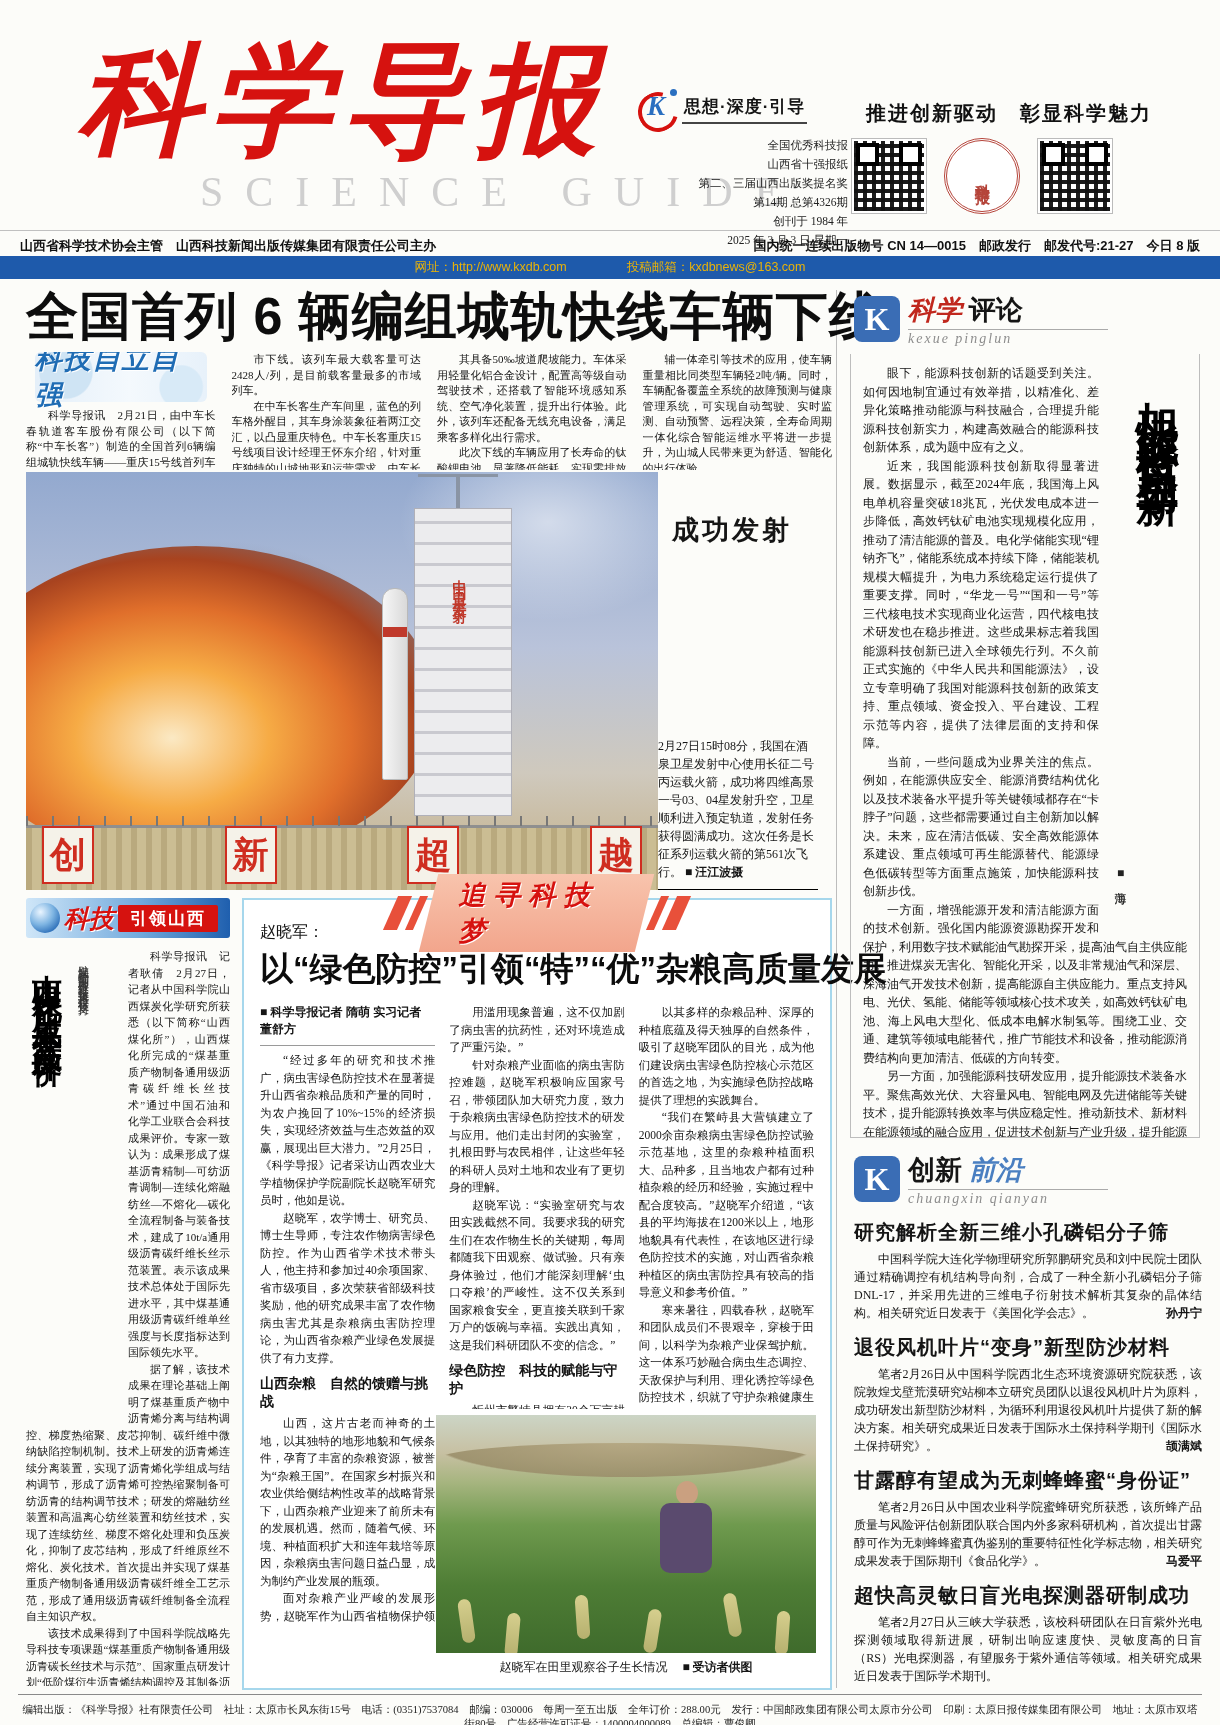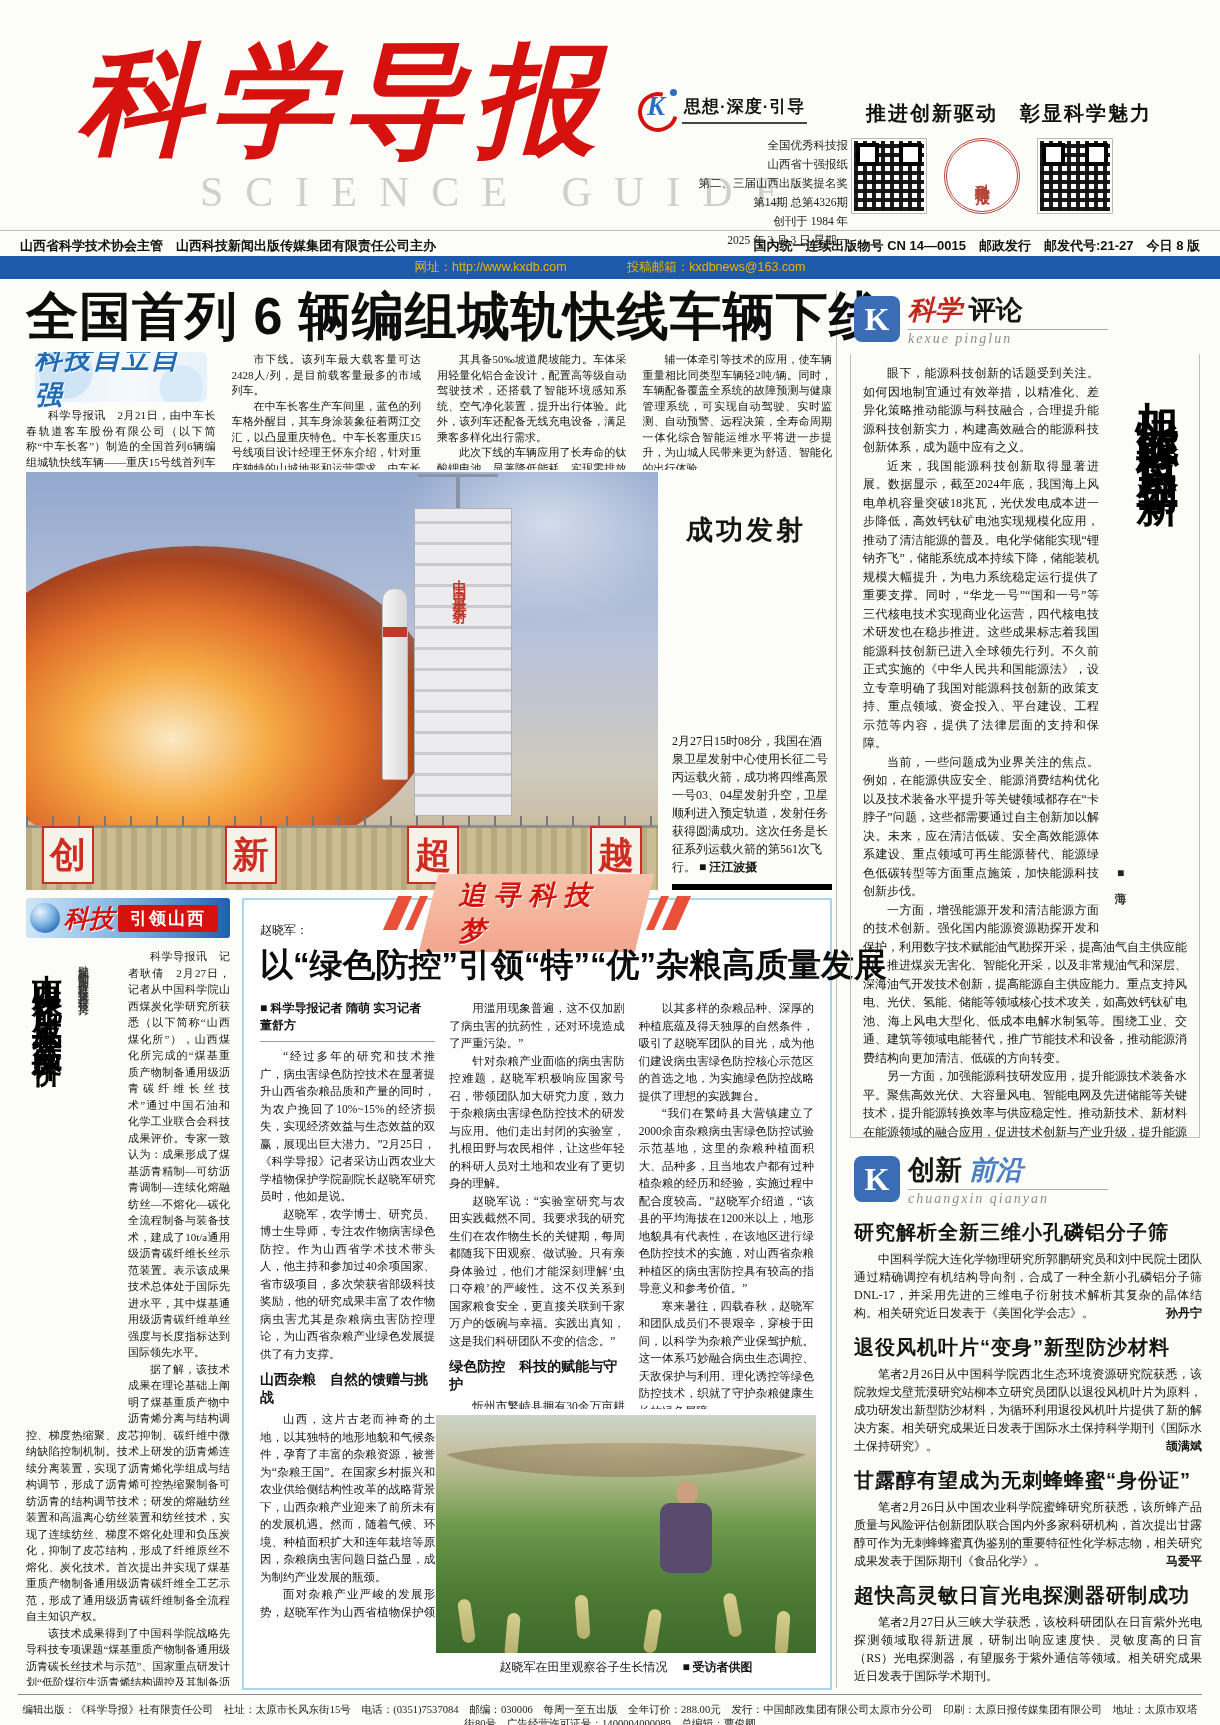--- a/index.html
+++ b/index.html
@@ -74,21 +74,21 @@
   .rocket{position:absolute;left:356px;top:116px;width:24px;height:190px;border-radius:12px 12px 2px 2px;
       background:linear-gradient(90deg,#f6f6f6,#d9d9d9);border:1px solid #b9b9b9;}
   .rocket::before{content:"";position:absolute;left:0;top:38px;width:100%;height:10px;background:#c0392b;}
   .fence{position:absolute;bottom:0;left:0;width:100%;height:62px;border-top:3px solid #8f8f8f;
       background:repeating-linear-gradient(90deg,#b9a97e 0 6px,#cbbd93 6px 15px);}
   .fence::before{content:"";position:absolute;top:-12px;left:0;width:100%;height:10px;
       background:repeating-linear-gradient(90deg,#777 0 2px,rgba(0,0,0,0) 2px 26px);}
   .banners{position:absolute;bottom:6px;left:16px;right:16px;display:flex;justify-content:space-between;}
   .banner-char{width:48px;height:54px;background:#f5f2e9;border:2px solid #cf2d20;color:#cf2d20;
       font:bold 36px "Liberation Sans",sans-serif;display:flex;align-items:center;justify-content:center;}
-  .photo-side{width:160px;margin-left:14px;display:flex;flex-direction:column;border-bottom:6px solid #000000;gap:21px;}
+  .photo-side{width:160px;margin-left:0;display:flex;flex-direction:column;border-bottom:1px solid #000000;gap:21px;}
   .photo-title{font:bold 27px "Liberation Sans",sans-serif;letter-spacing:3px;margin:40px 0 0 14px;}
   .photo-caption{margin-top:auto;font-size:12px;line-height:18px;padding-bottom:8px;}
   .photo-credit{font-weight:bold;}
 
   
   .left-story{position:absolute;left:26px;top:898px;width:204px;height:790px;overflow:hidden;}
   .badge-lead{height:40px;display:flex;align-items:center;gap:4px;padding:0 4px;
       background:linear-gradient(90deg,#cfe6f8,#74abdd 55%,#1f5fae);border-radius:3px;}
   .globe{width:30px;height:30px;border-radius:50%;flex:none;
       background:radial-gradient(circle at 35% 30%,#eaf5ff,#7db4e2 45%,#2a6db8 80%);}
@@ -103,21 +103,21 @@
   
   .mid-box{position:absolute;left:242px;top:898px;width:590px;height:792px;border:2px solid #a6d7ec;
       background:#fff;box-sizing:border-box;}
   .banner-pursue{position:absolute;left:50%;top:-26px;transform:translateX(-50%);display:flex;align-items:center;gap:8px;}
   .stripe{width:16px;height:34px;background:#e8503a;transform:skewX(-24deg);}
   .stripe.s2{width:9px;}
   .banner-main{background:linear-gradient(180deg,#f8c4ad,#f2a58c);transform:skewX(-14deg);padding:3px 30px;}
   .banner-main span{display:inline-block;transform:skewX(14deg);font:bold italic 27px "Liberation Serif",serif;
       color:#d6120f;letter-spacing:8px;text-shadow:1px 1px 0 #fff;}
   .mid-inner{padding:22px 16px 0 16px;position:relative;height:100%;box-sizing:border-box;}
-  .mid-kicker{font-size:12px;text-indent:0;text-align:left;}
+  .mid-kicker{font-size:16px;text-indent:0;text-align:left;}
   .mid-title{margin:4px 0 12px 0;font:900 33px "Liberation Sans",sans-serif;letter-spacing:0;color:#0c0c0c;white-space:nowrap;}
   .mid-cols{display:flex;gap:14px;height:618px;overflow:hidden;font-size:11.5px;line-height:17.5px;}
   .mid-col{flex:1;overflow:hidden;}
   .reporter{font:bold 12px "Liberation Sans",sans-serif;border-bottom:1px solid #9a9a9a;
       padding-bottom:7px;margin-bottom:6px;text-indent:0;text-align:left;}
   .subhead{font:bold 14px "Liberation Sans",sans-serif;text-indent:0;text-align:left;margin:8px 0 4px 0;}
   .mid-photo{position:absolute;right:14px;bottom:10px;width:380px;background:#fff;padding-top:6px;}
   .field{position:relative;width:380px;height:238px;overflow:hidden;
       background:linear-gradient(180deg,#ccd5c6 0,#c7c0a2 16%,#a7b580 28%,#6f9a4e 46%,#4e7d35 72%,#3f6b2c 100%);}
   .hill{position:absolute;left:0;top:28px;width:100%;height:34px;border-radius:50%;

